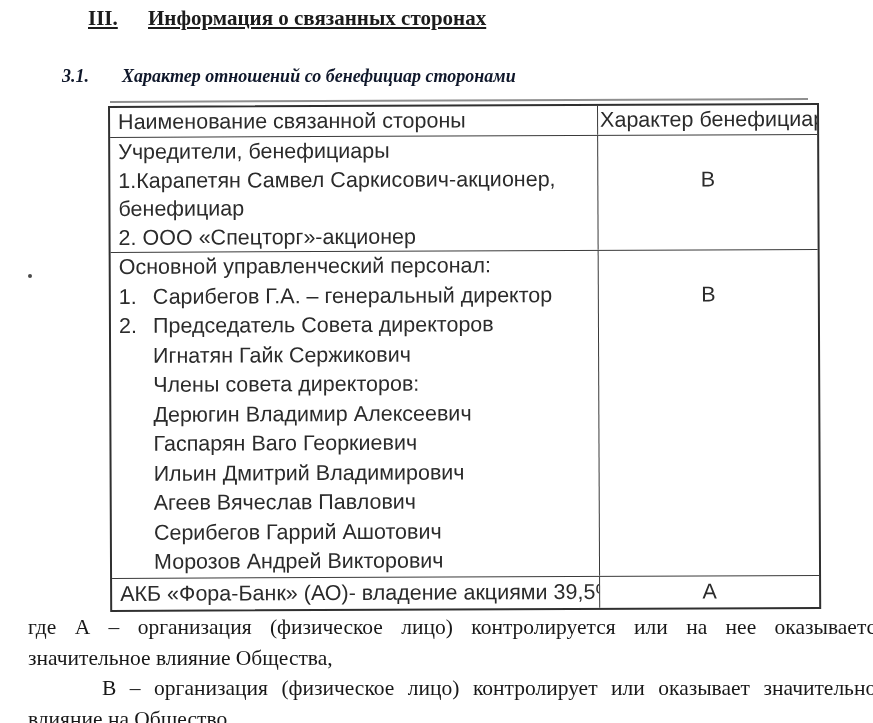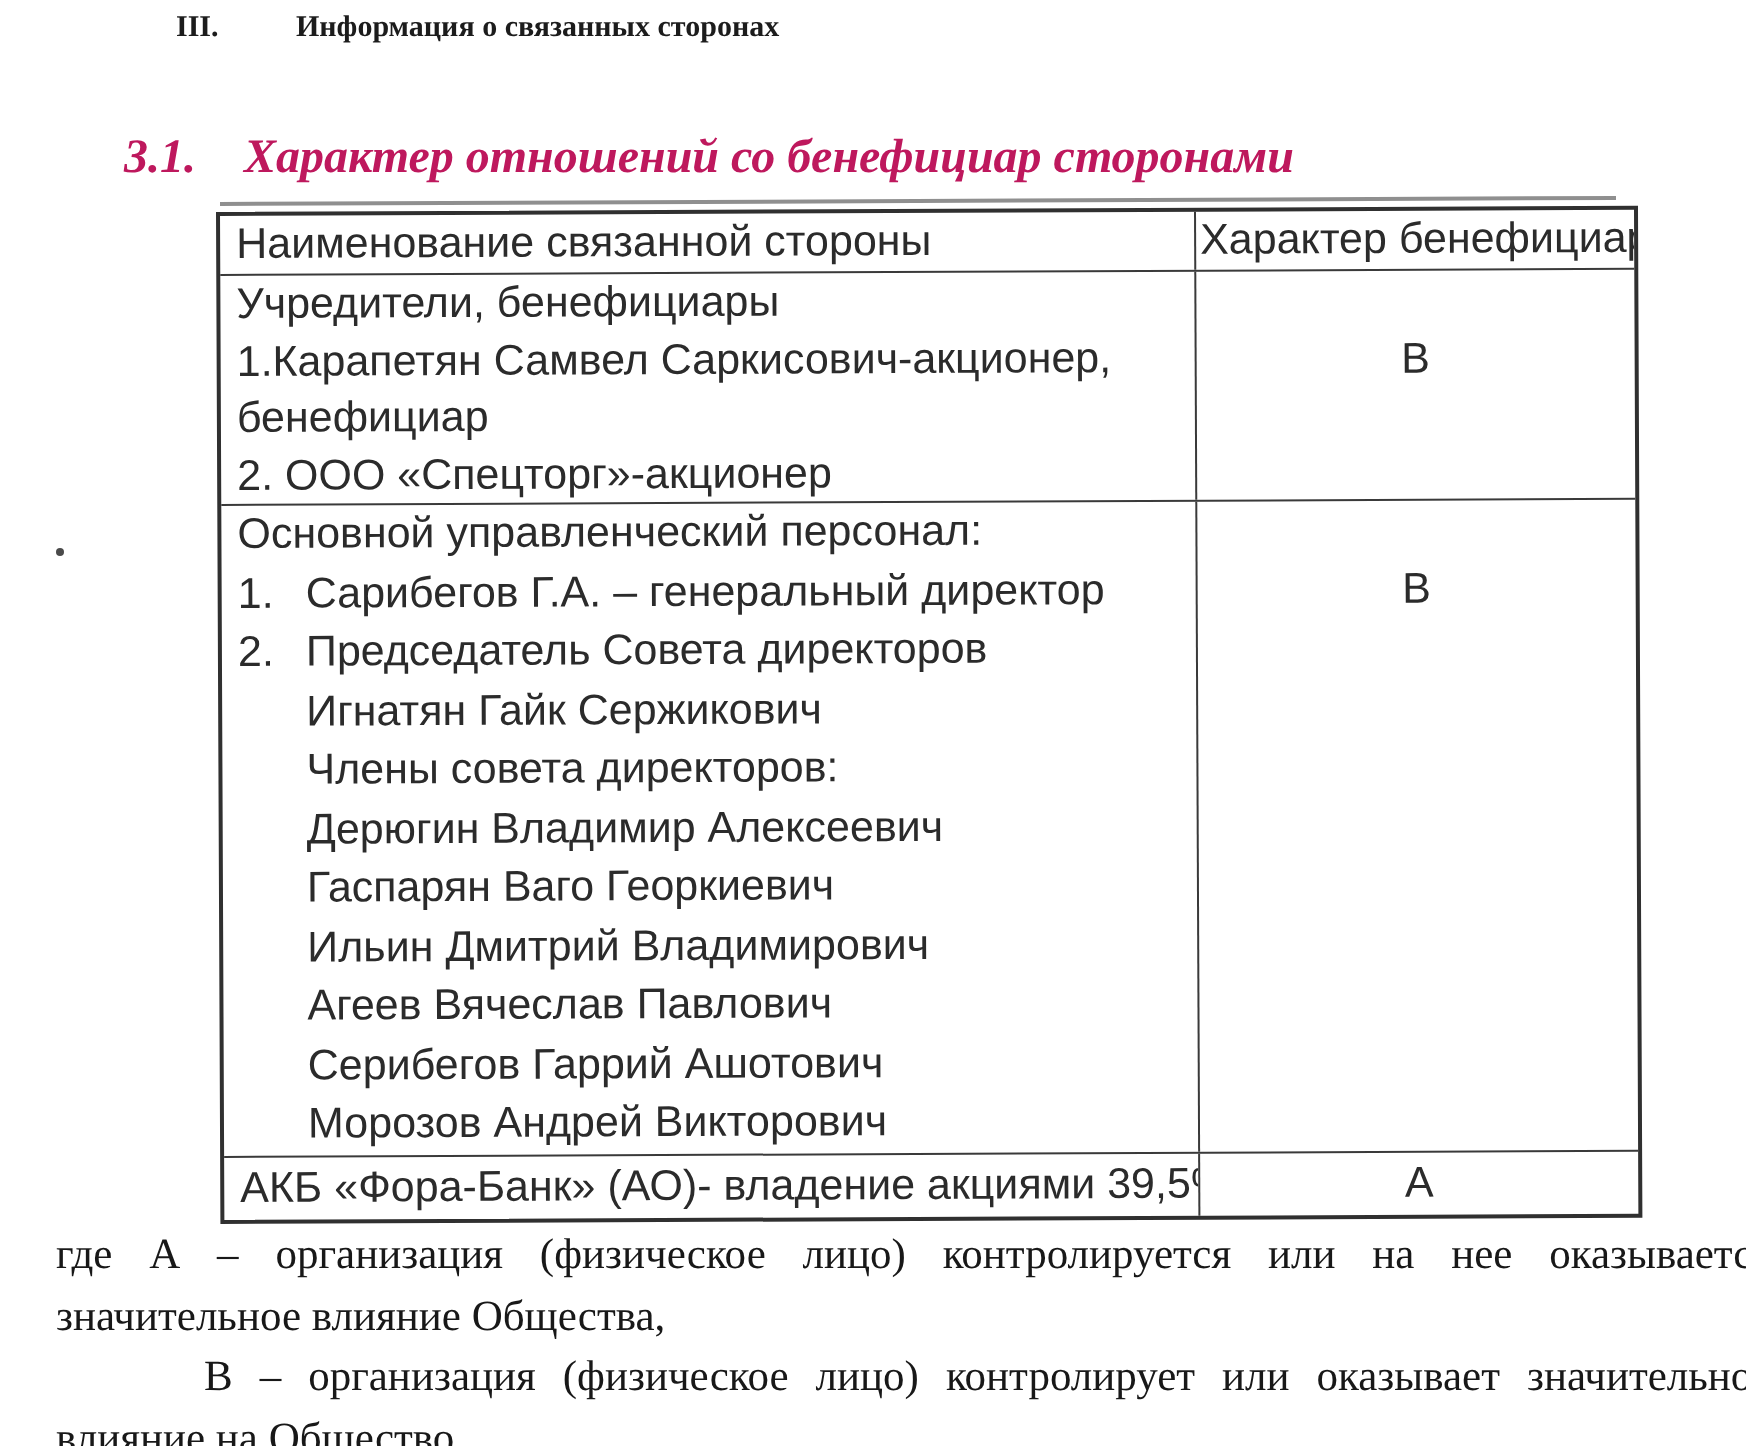--- a/index.html
+++ b/index.html
@@ -10,29 +10,29 @@
     position: relative;
     font-family: "Liberation Sans", sans-serif;
     color: #2a2a2a;
   }
   #page { position: absolute; inset: 0; overflow: hidden; }
 
   
   .heading {
     position: absolute; left: 88px; top: 6px;
     font-family: "Liberation Serif", serif;
-    font-weight: bold; font-size: 15px; color: #1c1c1c;
-    display: flex; white-space: nowrap;
+    font-weight: bold; font-size: 21px; color: #1c1c1c;
+    display: flex; white-space: nowrap; text-decoration: underline;
   }
   .heading .num { display: inline-block; width: 60px; }
 
   .subheading {
     position: absolute; left: 62px; top: 66px;
     font-family: "Liberation Serif", serif;
-    font-weight: bold; font-style: italic; font-size: 24px; color: #be185d;
+    font-weight: bold; font-style: italic; font-size: 18px; color: #0f172a;
     display: flex; white-space: nowrap;
   }
   .subheading .num { display: inline-block; width: 60px; }
 
   
   .scan-dot {
     position: absolute; left: 28px; top: 274px;
     width: 4px; height: 4px; border-radius: 50%;
     background: #4a4a4a;
   }

